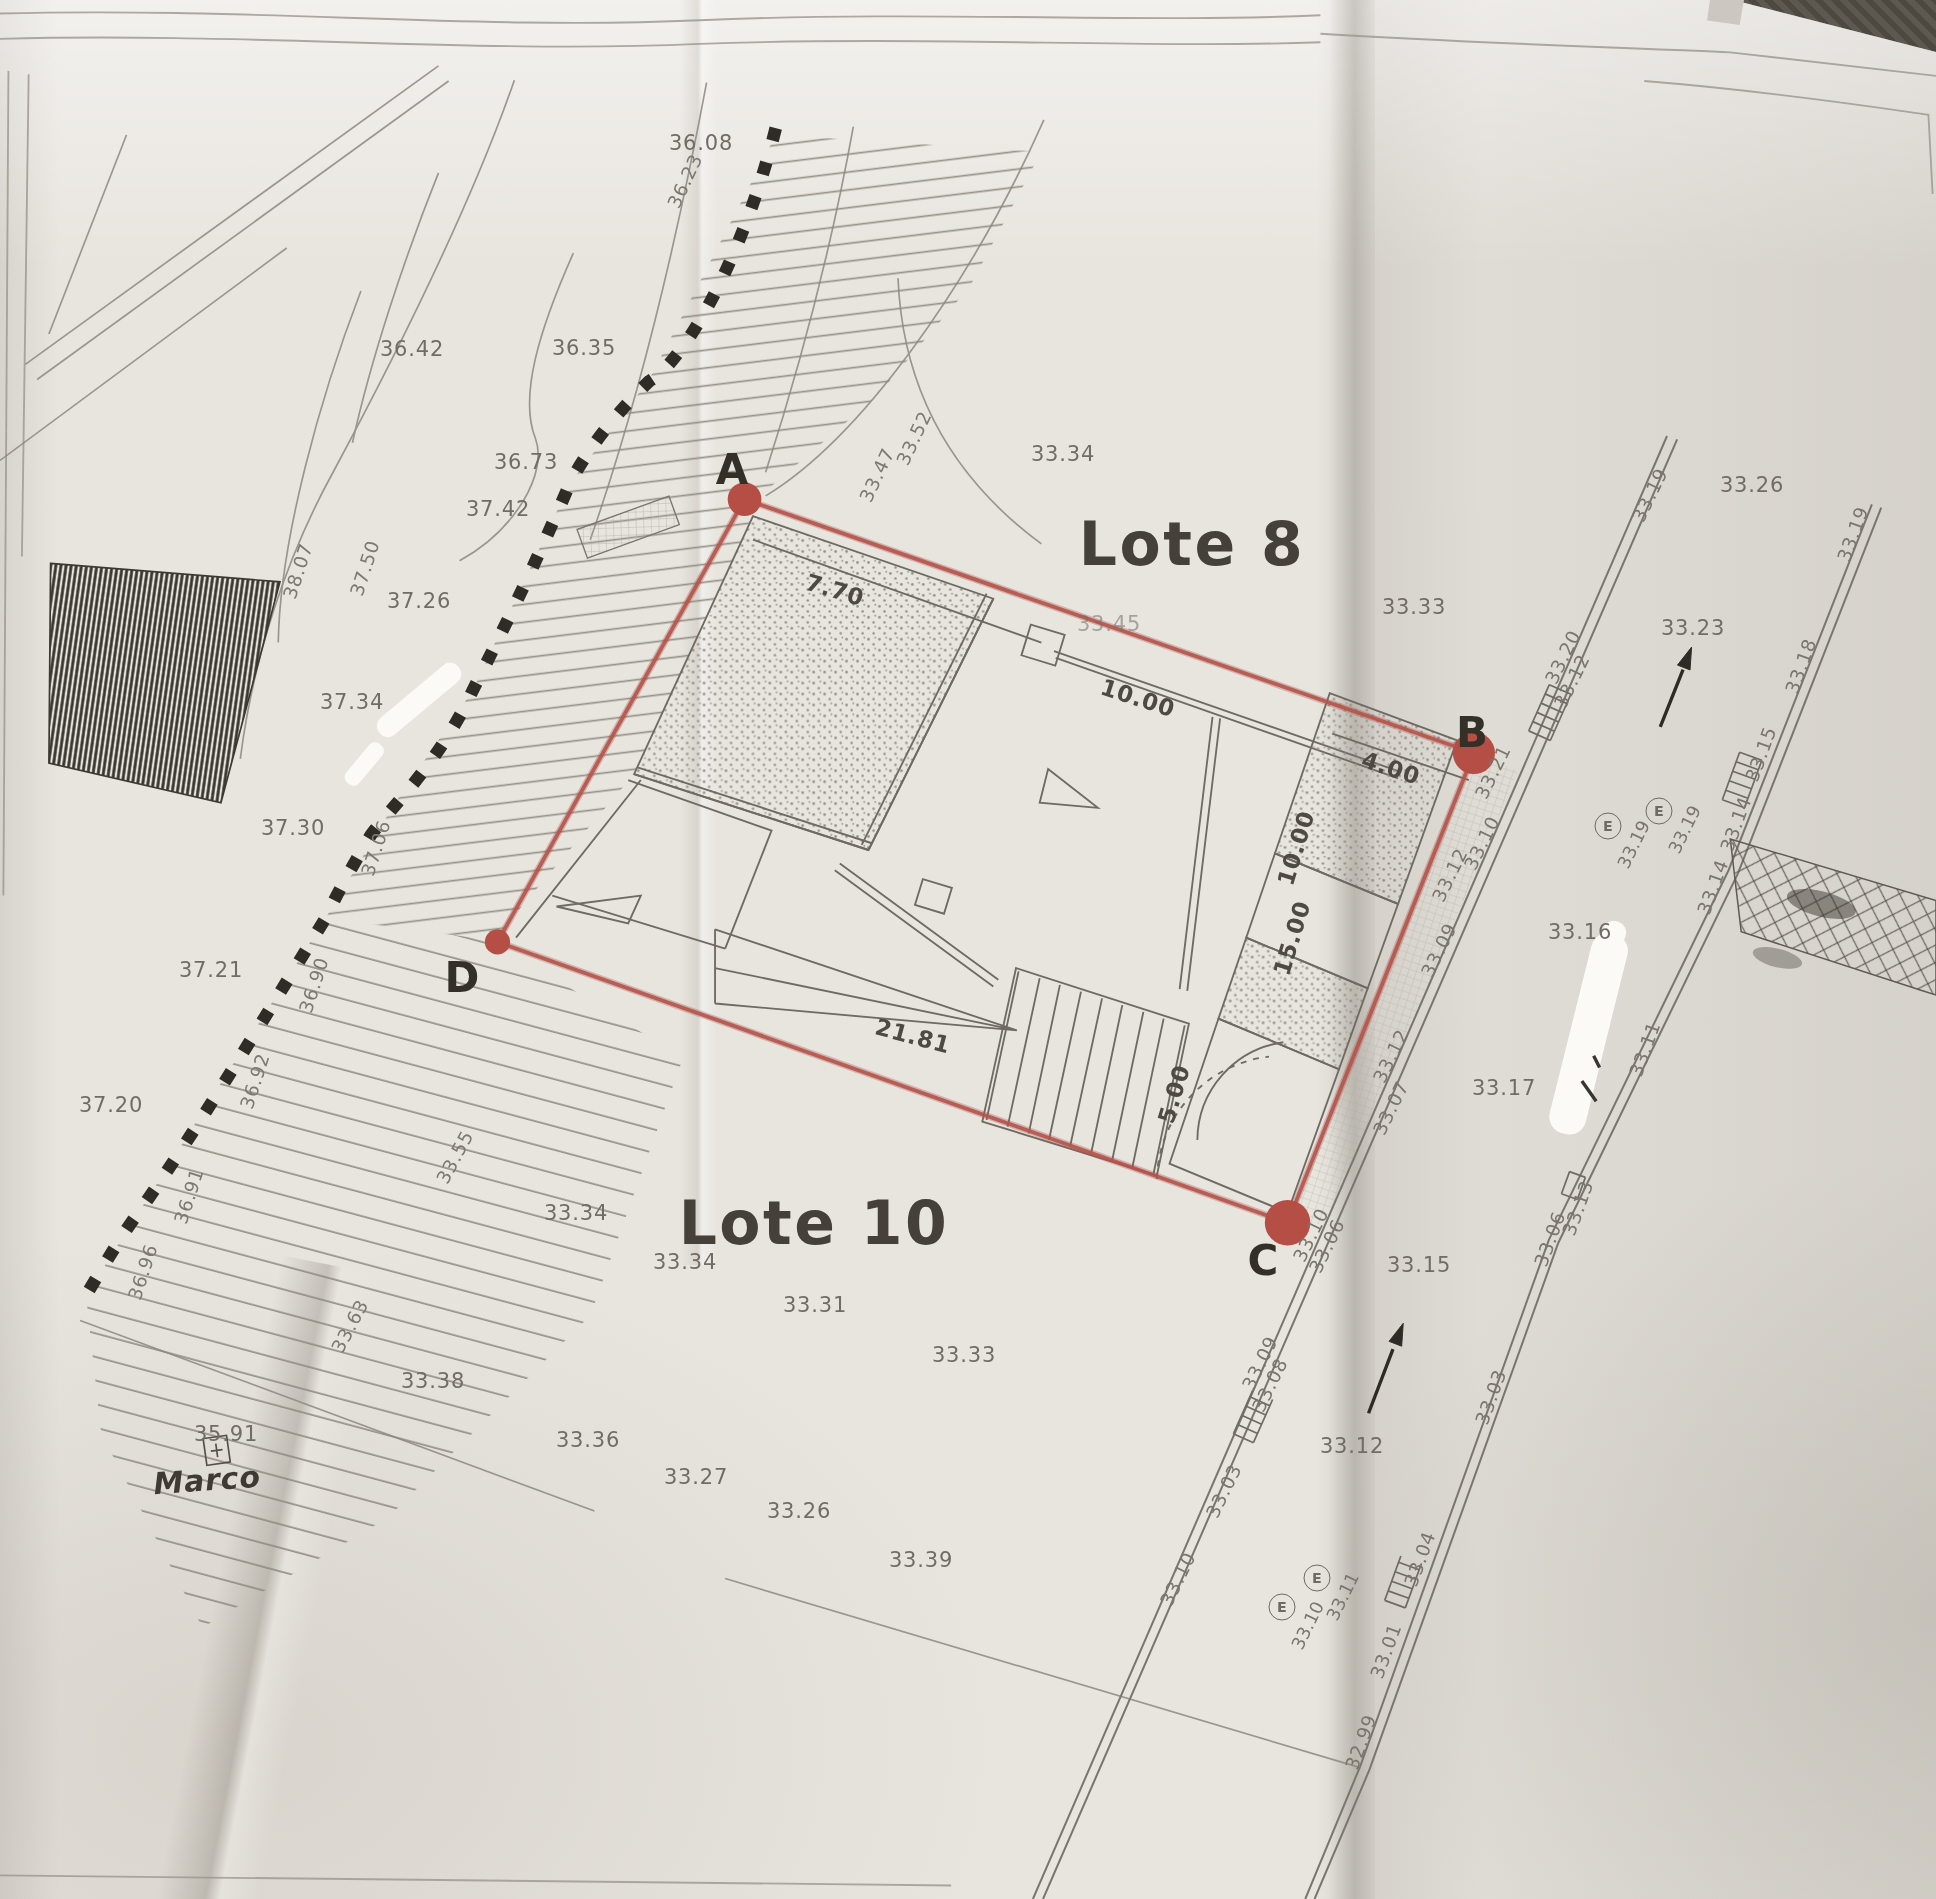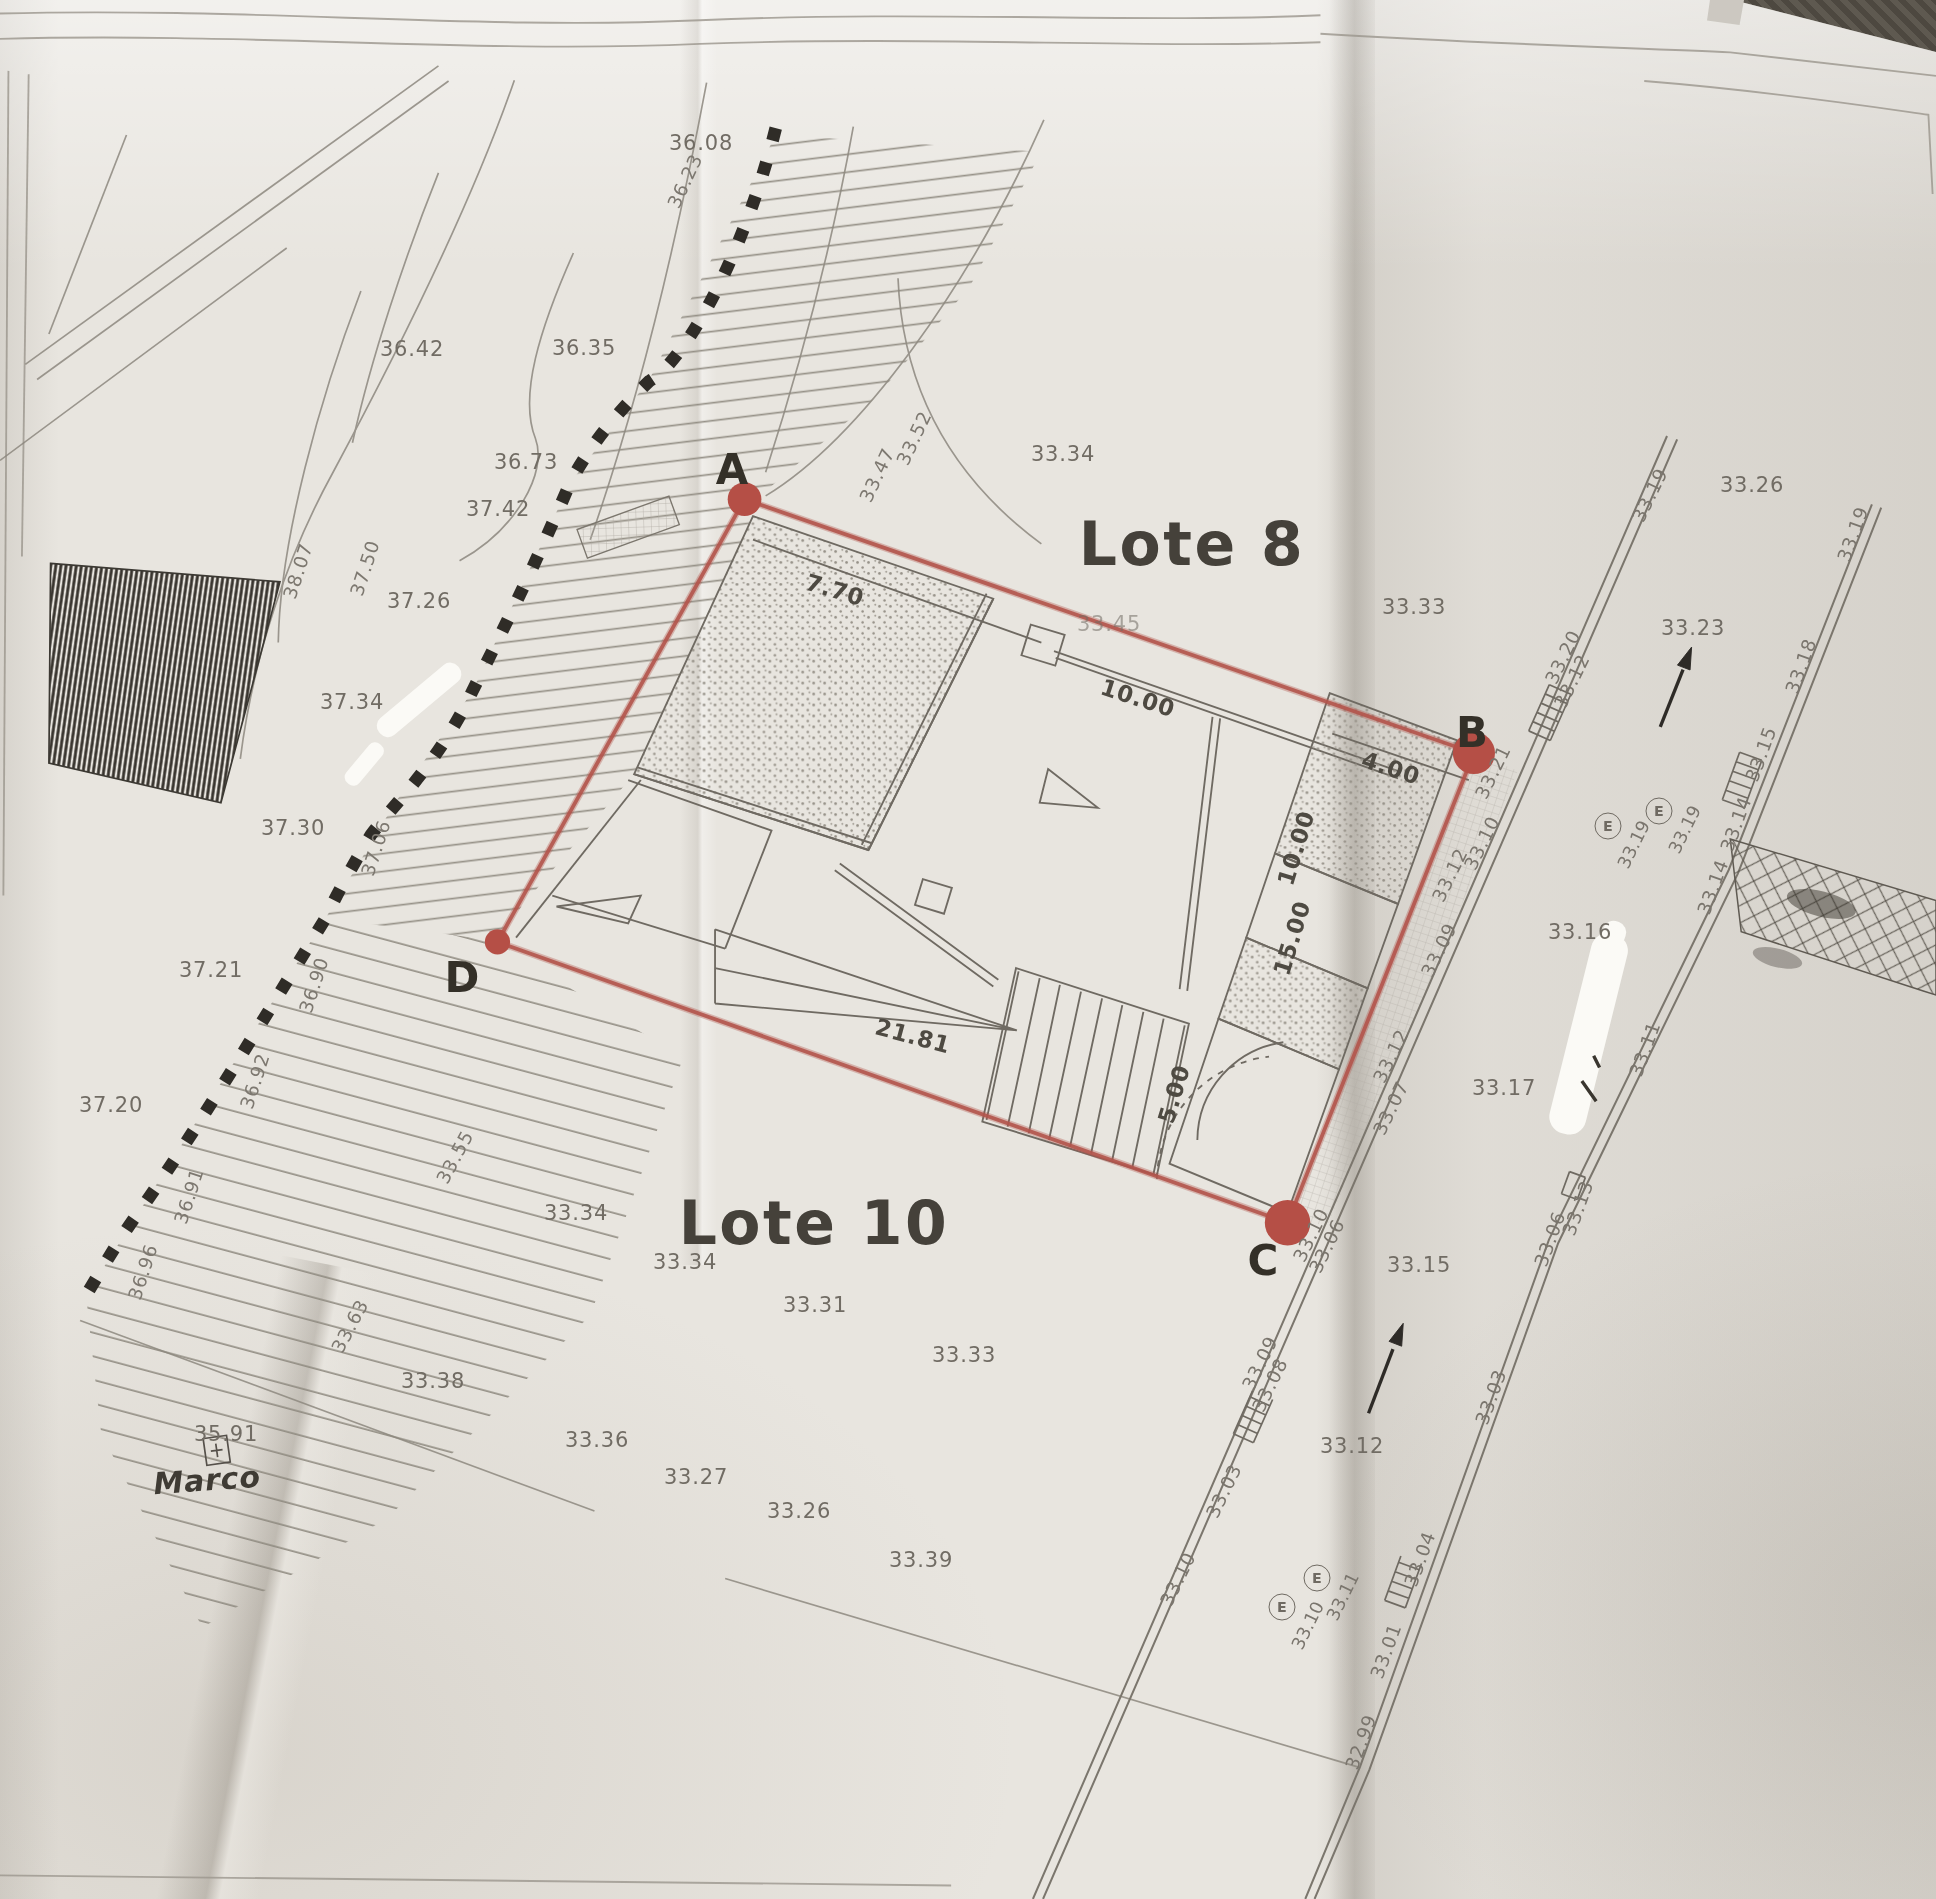--- a/index.html
+++ b/index.html
@@ -235,21 +235,21 @@
     <span class="lbl spot" style="left: 1693px; top: 628px; transform: translate(-50%, -50%) rotate(0deg);">33.23</span>
     <span class="lbl spot" style="left: 1580px; top: 932px; transform: translate(-50%, -50%) rotate(0deg);">33.16</span>
     <span class="lbl spot" style="left: 1504px; top: 1088px; transform: translate(-50%, -50%) rotate(0deg);">33.17</span>
     <span class="lbl spot" style="left: 1419px; top: 1265px; transform: translate(-50%, -50%) rotate(0deg);">33.15</span>
     <span class="lbl spot" style="left: 1352px; top: 1446px; transform: translate(-50%, -50%) rotate(0deg);">33.12</span>
     <span class="lbl spot" style="left: 576px; top: 1213px; transform: translate(-50%, -50%) rotate(0deg);">33.34</span>
     <span class="lbl spot" style="left: 685px; top: 1262px; transform: translate(-50%, -50%) rotate(0deg);">33.34</span>
     <span class="lbl spot" style="left: 815px; top: 1305px; transform: translate(-50%, -50%) rotate(0deg);">33.31</span>
     <span class="lbl spot" style="left: 964px; top: 1355px; transform: translate(-50%, -50%) rotate(0deg);">33.33</span>
     <span class="lbl spot" style="left: 433px; top: 1381px; transform: translate(-50%, -50%) rotate(0deg);">33.38</span>
-    <span class="lbl spot" style="left: 588px; top: 1440px; transform: translate(-50%, -50%) rotate(0deg); margin-left: 9px;">33.36</span>
+    <span class="lbl spot" style="left: 588px; top: 1440px; transform: translate(-50%, -50%) rotate(0deg);">33.36</span>
     <span class="lbl spot" style="left: 696px; top: 1477px; transform: translate(-50%, -50%) rotate(0deg);">33.27</span>
     <span class="lbl spot" style="left: 799px; top: 1511px; transform: translate(-50%, -50%) rotate(0deg);">33.26</span>
     <span class="lbl spot" style="left: 921px; top: 1560px; transform: translate(-50%, -50%) rotate(0deg);">33.39</span>
     <span class="lbl spot" style="left: 226px; top: 1434px; transform: translate(-50%, -50%) rotate(0deg);">35.91</span>
     <span class="lbl spot faint" style="left: 1109px; top: 624px; transform: translate(-50%, -50%) rotate(0deg);">33.45</span>
     <span class="lbl slope" style="left: 685px; top: 181px; transform: translate(-50%, -50%) rotate(-65deg);">36.23</span>
     <span class="lbl slope" style="left: 914px; top: 438px; transform: translate(-50%, -50%) rotate(-65deg);">33.52</span>
     <span class="lbl slope" style="left: 877px; top: 475px; transform: translate(-50%, -50%) rotate(-65deg);">33.47</span>
     <span class="lbl slope" style="left: 298px; top: 571px; transform: translate(-50%, -50%) rotate(-72deg);">38.07</span>
     <span class="lbl slope" style="left: 365px; top: 568px; transform: translate(-50%, -50%) rotate(-72deg);">37.50</span>

